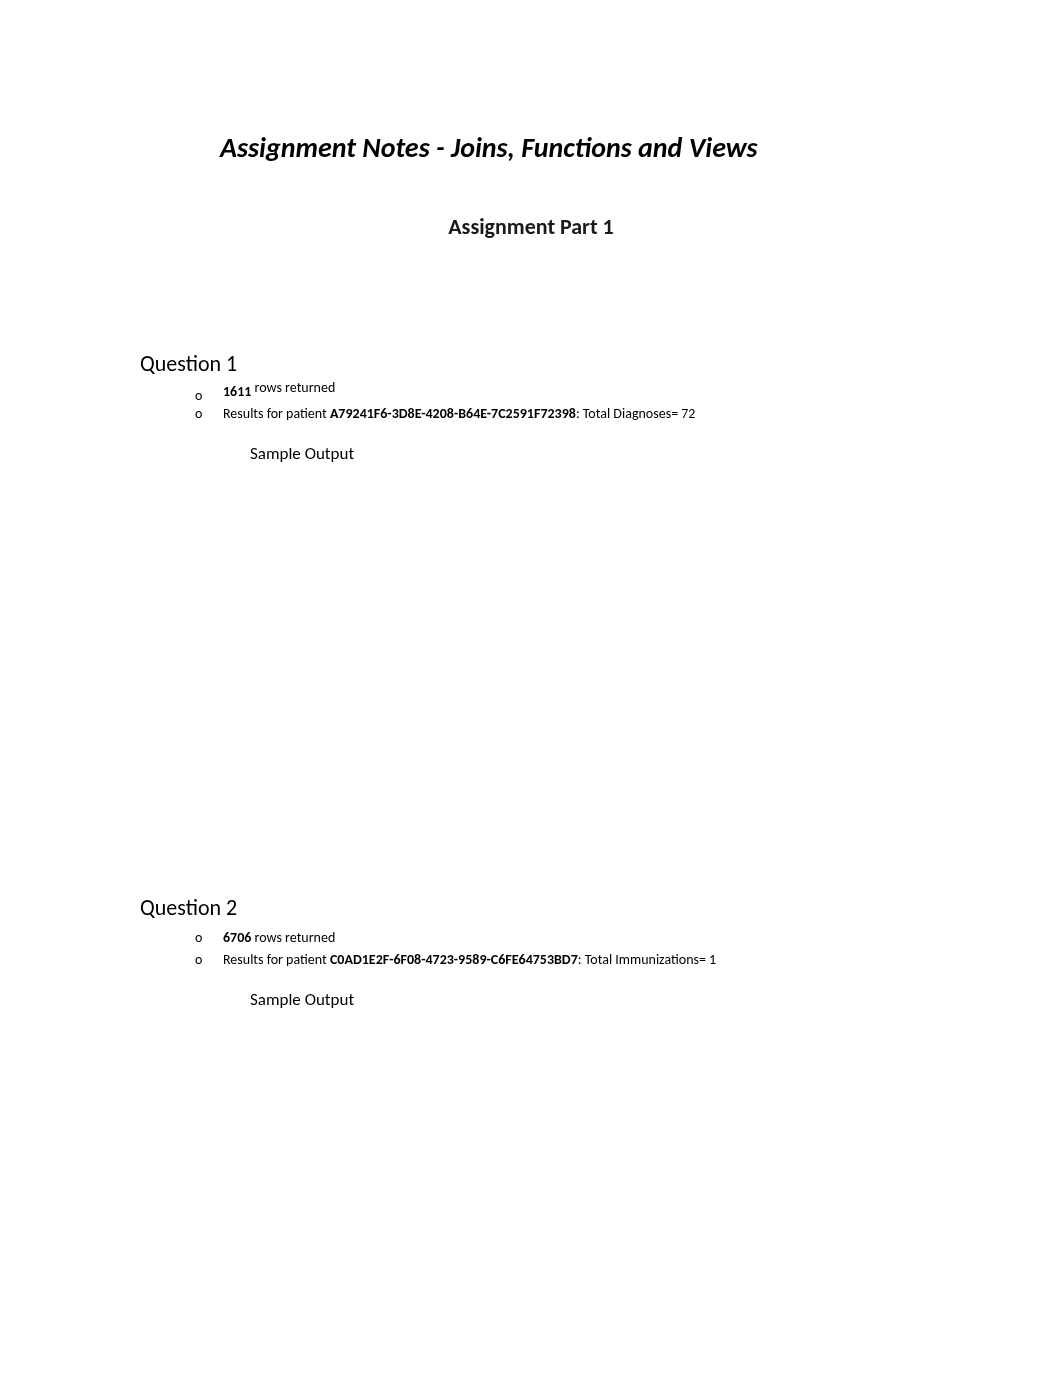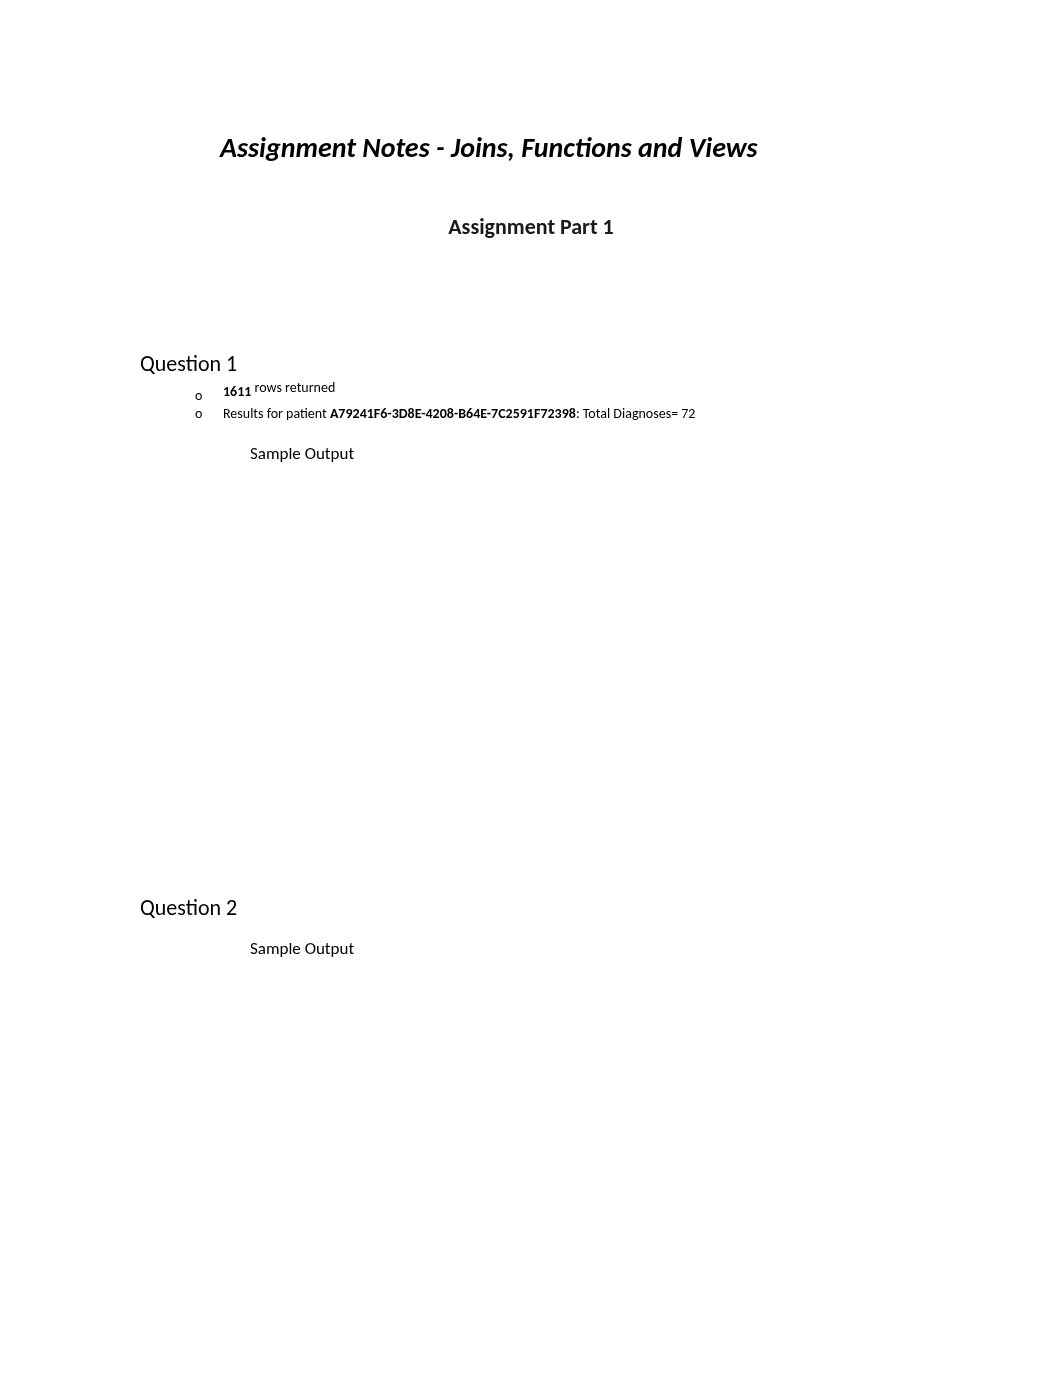--- a/index.html
+++ b/index.html
@@ -101,15 +101,23 @@
     <li class="bullet-item">
       <span>Results for patient </span><span class="bold">A79241F6-3D8E-4208-B64E-7C2591F72398</span><span>: Total Diagnoses= 72</span>
     </li>
   </ul>
   <div class="sample-output">Sample Output</div>
   <div class="q1-spacer"></div>
 </div>
 
 <div class="question-block">
   <div class="question-label">Question 2</div>
+  <ul class="bullet-list">
+    <li class="bullet-item">
+      <span class="bold">6706</span><span> rows returned</span>
+    </li>
+    <li class="bullet-item">
+      <span>Results for patient </span><span class="bold">C0AD1E2F-6F08-4723-9589-C6FE64753BD7</span><span>: Total Immunizations= 1</span>
+    </li>
+  </ul>
   <div class="sample-output">Sample Output</div>
   <div class="q2-spacer"></div>
 </div>
 
 </body></html>

